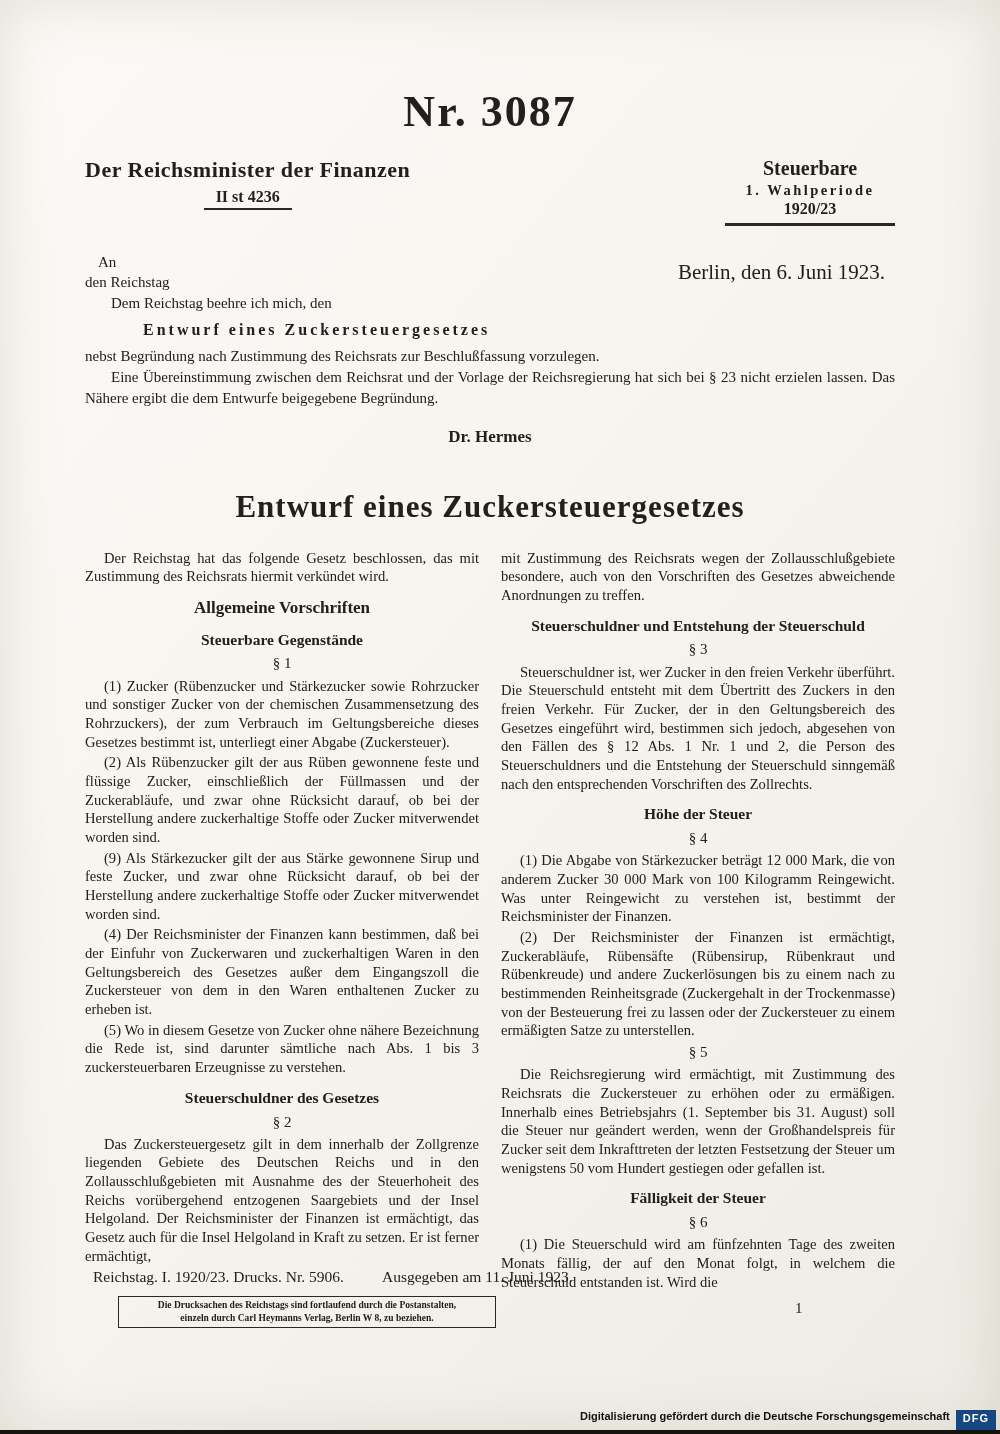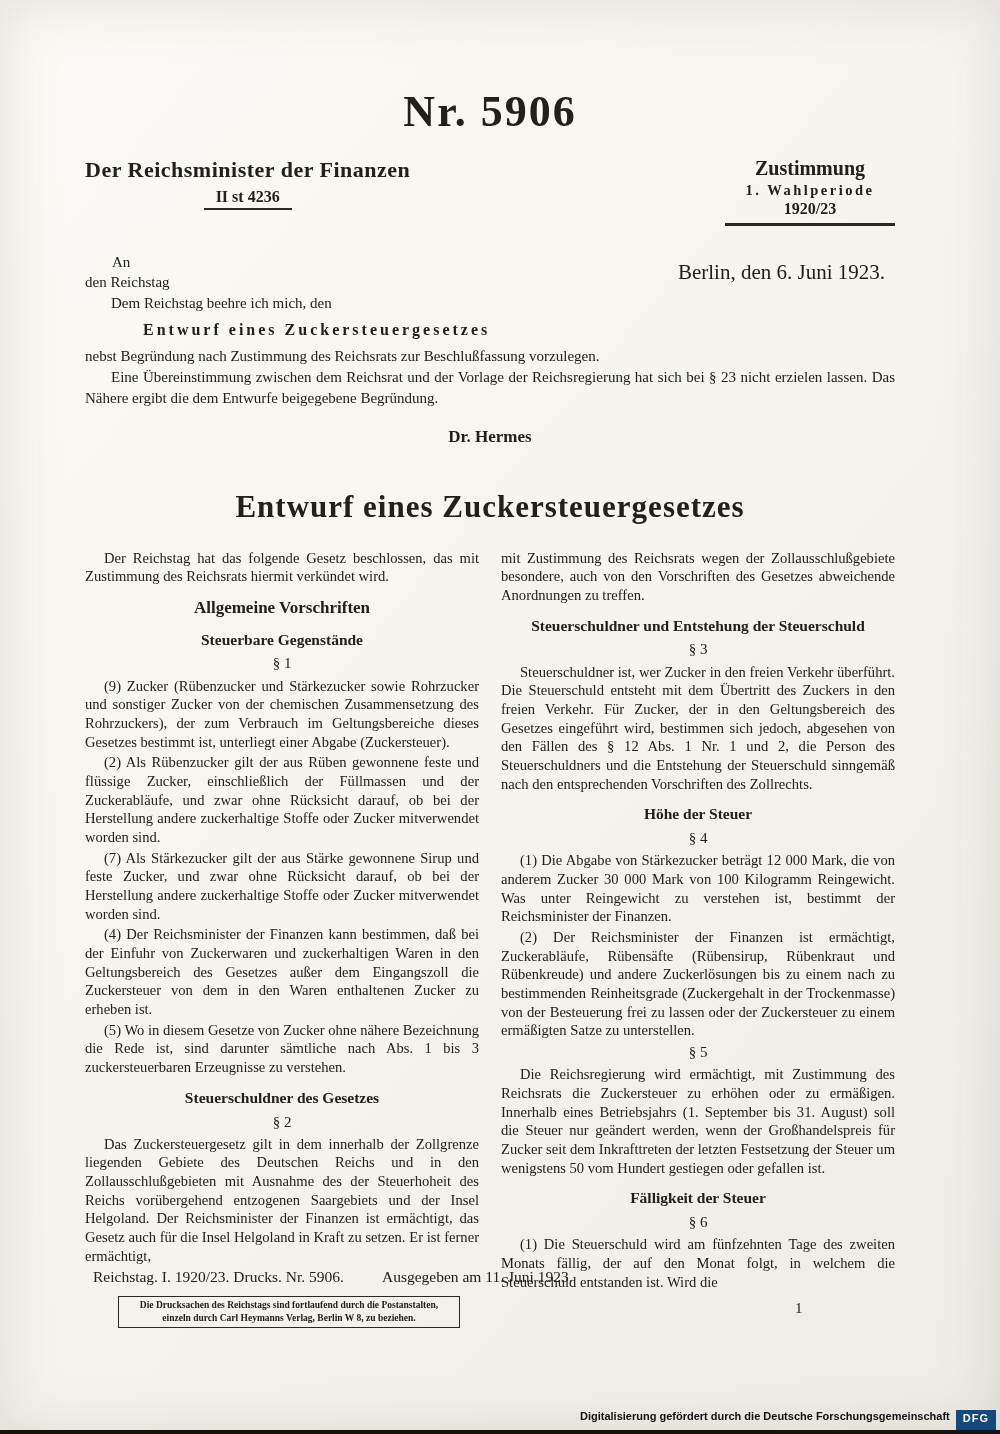--- a/index.html
+++ b/index.html
@@ -36,21 +36,21 @@
   }
   .session-block {
     min-width: 170px; text-align: center;
     border-bottom: 3px solid #2a2824; padding-bottom: 5px;
   }
   .session-body { font-size: 20px; font-weight: bold; }
   .session-period { font-size: 14.5px; font-weight: bold; letter-spacing: 2.5px; margin-top: 2px; }
   .session-years { font-size: 16px; font-weight: bold; margin-top: 1px; }
   .address-row { display: flex; justify-content: space-between; margin-top: 26px; }
   .address { font-size: 15px; line-height: 1.35; }
-  .address .line1 { margin-left: 27px; }
+  .address .line1 { margin-left: 13px; }
   .dateline { font-size: 21px; margin-right: 10px; margin-top: 8px; }
   .intro { font-size: 15px; line-height: 1.4; }
   .fl-indent { text-indent: 26px; }
   .intro-law-title {
     margin: 7px 0 7px 58px;
     font-size: 16px; font-weight: bold; letter-spacing: 3px;
   }
   .justify { text-align: justify; }
   .signature { text-align: center; font-size: 17px; font-weight: bold; margin-top: 18px; }
   .main-title {
@@ -66,21 +66,21 @@
   .para.no-indent { text-indent: 0; }
   .chapter-head { text-align: center; text-indent: 0; margin: 13px 0 5px; font-size: 15px; }
   .sect-head { text-align: center; text-indent: 0; margin: 11px 0 5px; font-size: 15.5px; font-weight: bold; }
   .sect-head.big { font-size: 17px; }
   .sect-sign { text-align: center; text-indent: 0; margin: 3px 0 3px; font-size: 15px; }
   .footer-imprint {
     position: absolute; left: 85px; top: 1268px;
     display: flex; gap: 38px; font-size: 15.5px; margin-left: 8px;
   }
   .note-box {
-    position: absolute; left: 118px; top: 1296px; width: 342px;
+    position: absolute; left: 118px; top: 1296px; width: 378px;
     border: 1.5px solid #2a2824; padding: 2px 12px;
     text-align: center; font-size: 9.5px; font-weight: bold; line-height: 1.35;
   }
   .page-number { position: absolute; left: 795px; top: 1300px; font-size: 15px; }
   .dfg-strip {
     position: absolute; right: 0; bottom: 4px; height: 20px;
     display: flex; gap: 6px; padding: 0 4px 0 12px;
     font-family: "Liberation Sans", "DejaVu Sans", sans-serif;
     font-size: 11px; font-weight: bold; color: #111;
   }
@@ -92,29 +92,29 @@
   .bottom-bar {
     position: absolute; left: 0; right: 0; bottom: 0; height: 4px;
     background: #15130f;
   }
 </style>
 </head>
 <body>
 
 <div class="page">
 
-  <div class="doc-number">Nr. 5906</div>
+  <div class="doc-number">Nr. 3087</div>
 
   <div class="header-row">
     <div class="sender-block">
       <div class="sender-title">Der Reichsminister der Finanzen</div>
       <div class="file-ref">II st 4236</div>
     </div>
     <div class="session-block">
-      <div class="session-body">Zustimmung</div>
+      <div class="session-body">Steuerbare</div>
       <div class="session-period">1. Wahlperiode</div>
       <div class="session-years">1920/23</div>
     </div>
   </div>
 
   <div class="address-row">
     <div class="address">
       <div class="line1">An</div>
       <div class="line2">den Reichstag</div>
     </div>
@@ -128,23 +128,23 @@
   <div class="signature">Dr. Hermes</div>
 
   <h1 class="main-title">Entwurf eines Zuckersteuergesetzes</h1>
 
   <div class="columns">
     <div class="col">
       <p class="para">Der Reichstag hat das folgende Gesetz beschlossen, das mit Zustimmung des Reichsrats hiermit verkündet wird.</p>
       <div class="sect-head big">Allgemeine Vorschriften</div>
       <div class="sect-head">Steuerbare Gegenstände</div>
       <div class="sect-sign">§ 1</div>
-      <p class="para">(9) Zucker (Rübenzucker und Stärkezucker sowie Rohrzucker und sonstiger Zucker von der chemischen Zusammensetzung des Rohrzuckers), der zum Verbrauch im Geltungsbereiche dieses Gesetzes bestimmt ist, unterliegt einer Abgabe (Zuckersteuer).</p>
+      <p class="para">(1) Zucker (Rübenzucker und Stärkezucker sowie Rohrzucker und sonstiger Zucker von der chemischen Zusammensetzung des Rohrzuckers), der zum Verbrauch im Geltungsbereiche dieses Gesetzes bestimmt ist, unterliegt einer Abgabe (Zuckersteuer).</p>
       <p class="para">(2) Als Rübenzucker gilt der aus Rüben gewonnene feste und flüssige Zucker, einschließlich der Füllmassen und der Zuckerabläufe, und zwar ohne Rücksicht darauf, ob bei der Herstellung andere zuckerhaltige Stoffe oder Zucker mitverwendet worden sind.</p>
-      <p class="para">(7) Als Stärkezucker gilt der aus Stärke gewonnene Sirup und feste Zucker, und zwar ohne Rücksicht darauf, ob bei der Herstellung andere zuckerhaltige Stoffe oder Zucker mitverwendet worden sind.</p>
+      <p class="para">(9) Als Stärkezucker gilt der aus Stärke gewonnene Sirup und feste Zucker, und zwar ohne Rücksicht darauf, ob bei der Herstellung andere zuckerhaltige Stoffe oder Zucker mitverwendet worden sind.</p>
       <p class="para">(4) Der Reichsminister der Finanzen kann bestimmen, daß bei der Einfuhr von Zuckerwaren und zuckerhaltigen Waren in den Geltungsbereich des Gesetzes außer dem Eingangszoll die Zuckersteuer von dem in den Waren enthaltenen Zucker zu erheben ist.</p>
       <p class="para">(5) Wo in diesem Gesetze von Zucker ohne nähere Bezeichnung die Rede ist, sind darunter sämtliche nach Abs. 1 bis 3 zuckersteuerbaren Erzeugnisse zu verstehen.</p>
       <div class="sect-head">Steuerschuldner des Gesetzes</div>
       <div class="sect-sign">§ 2</div>
       <p class="para">Das Zuckersteuergesetz gilt in dem innerhalb der Zollgrenze liegenden Gebiete des Deutschen Reichs und in den Zollausschlußgebieten mit Ausnahme des der Steuerhoheit des Reichs vorübergehend entzogenen Saargebiets und der Insel Helgoland.  Der Reichsminister der Finanzen ist ermächtigt, das Gesetz auch für die Insel Helgoland in Kraft zu setzen.  Er ist ferner ermächtigt,</p>
     </div>
     <div class="col">
       <p class="para no-indent">mit Zustimmung des Reichsrats wegen der Zollausschlußgebiete besondere, auch von den Vorschriften des Gesetzes abweichende Anordnungen zu treffen.</p>
       <div class="sect-head">Steuerschuldner und Entstehung der Steuerschuld</div>
       <div class="sect-sign">§ 3</div>

